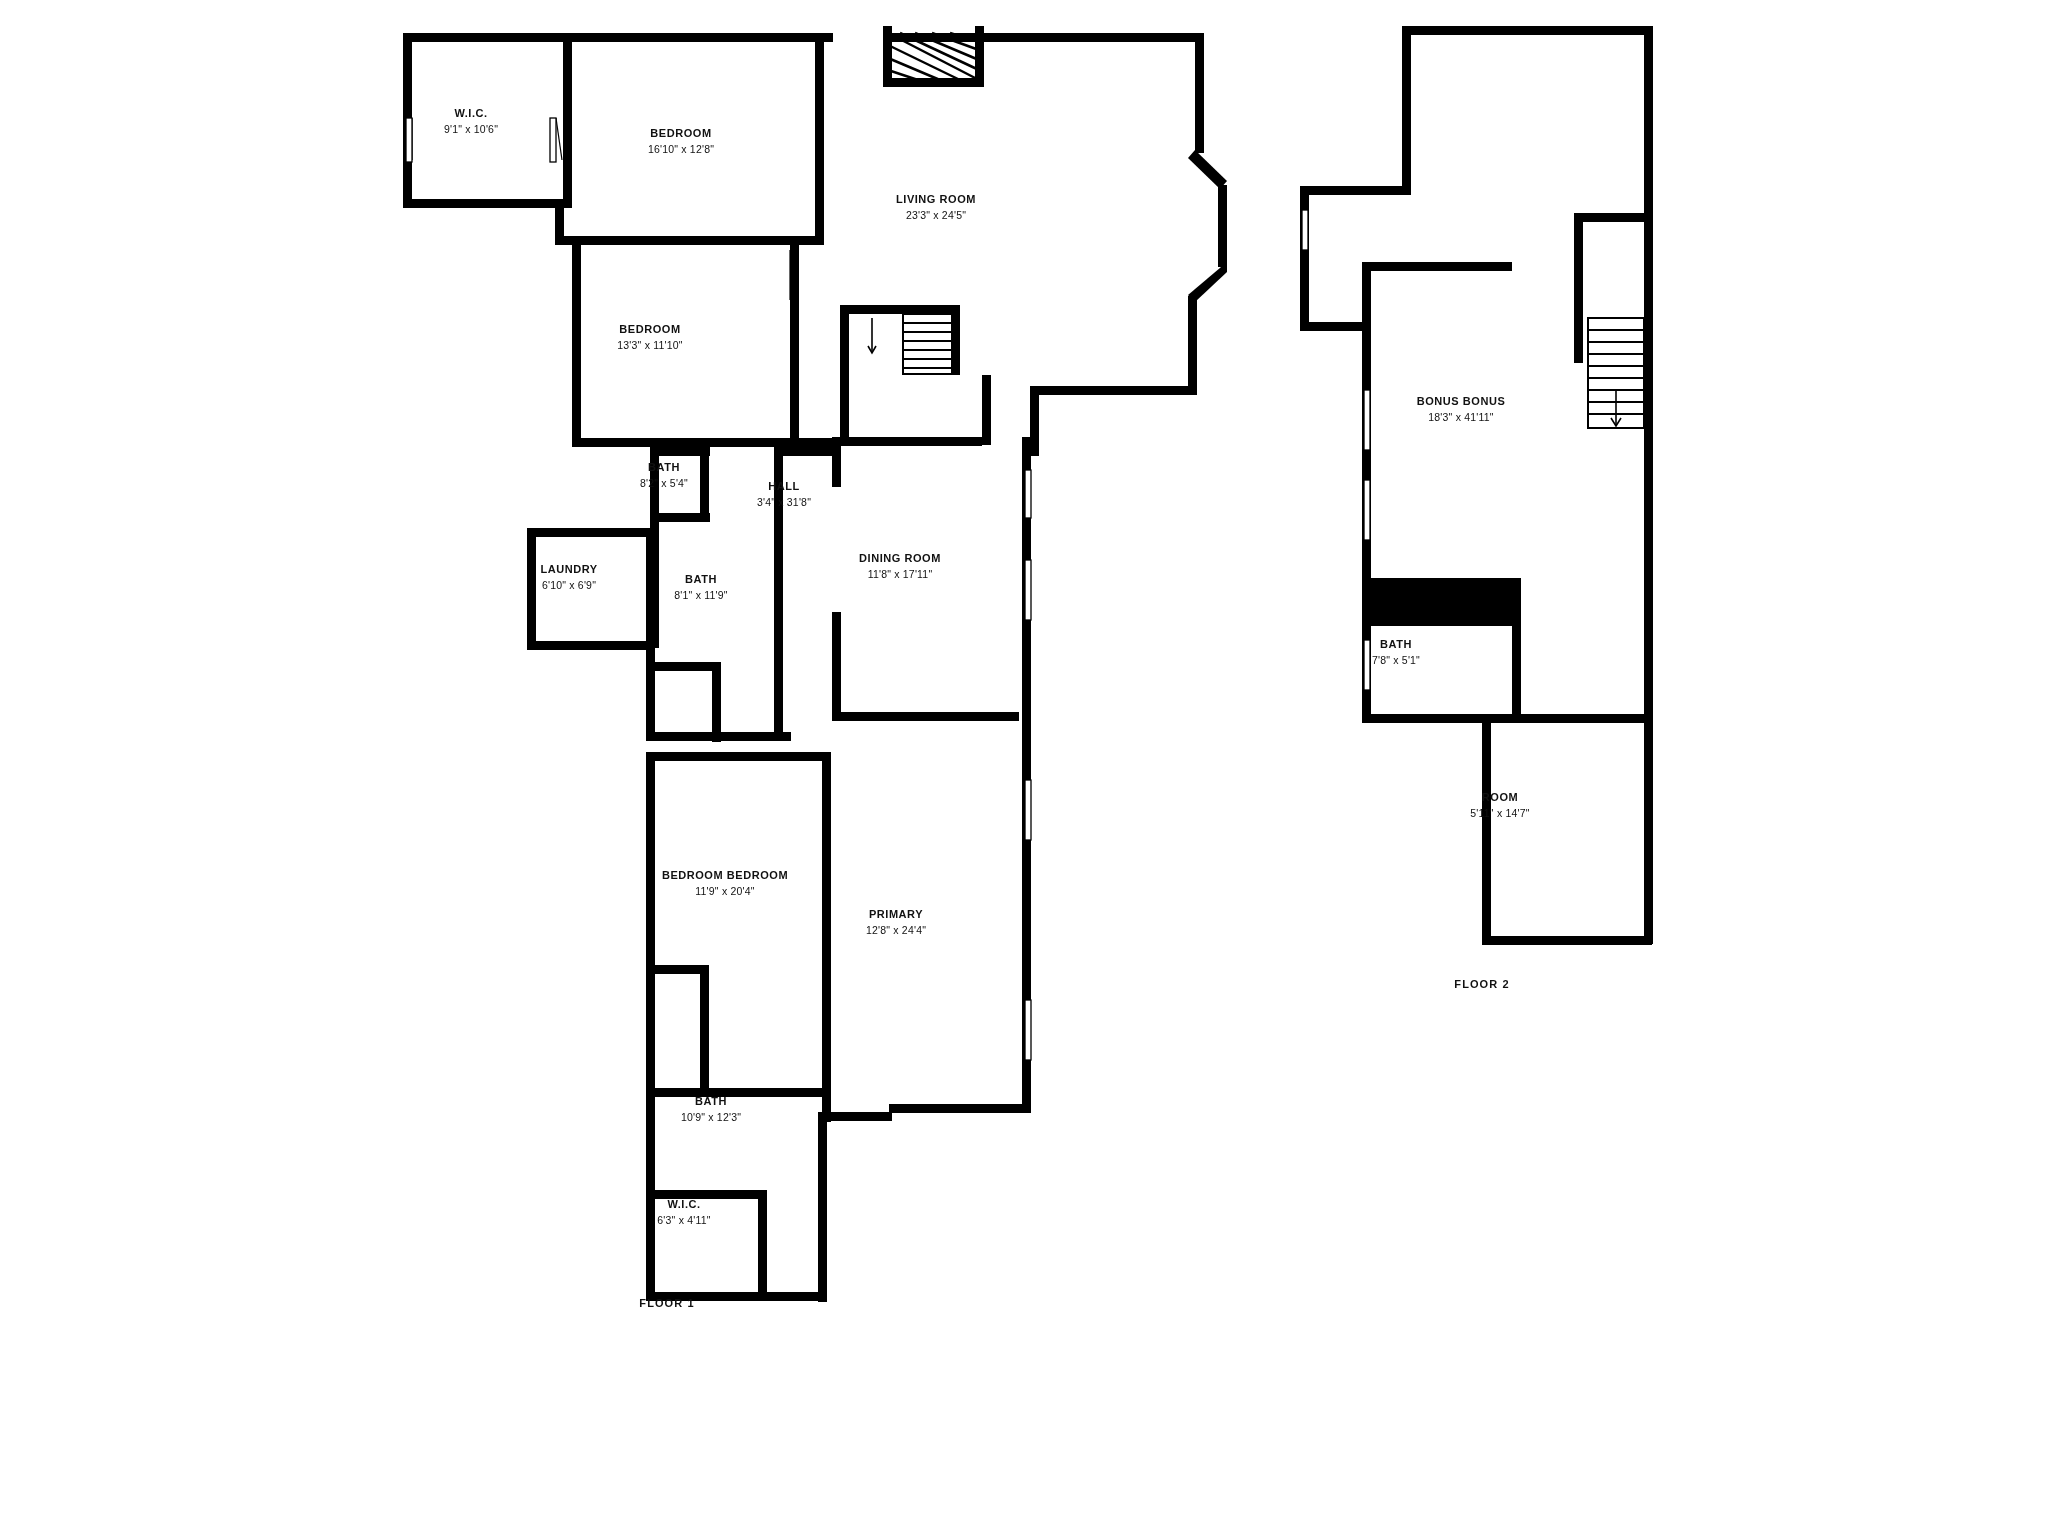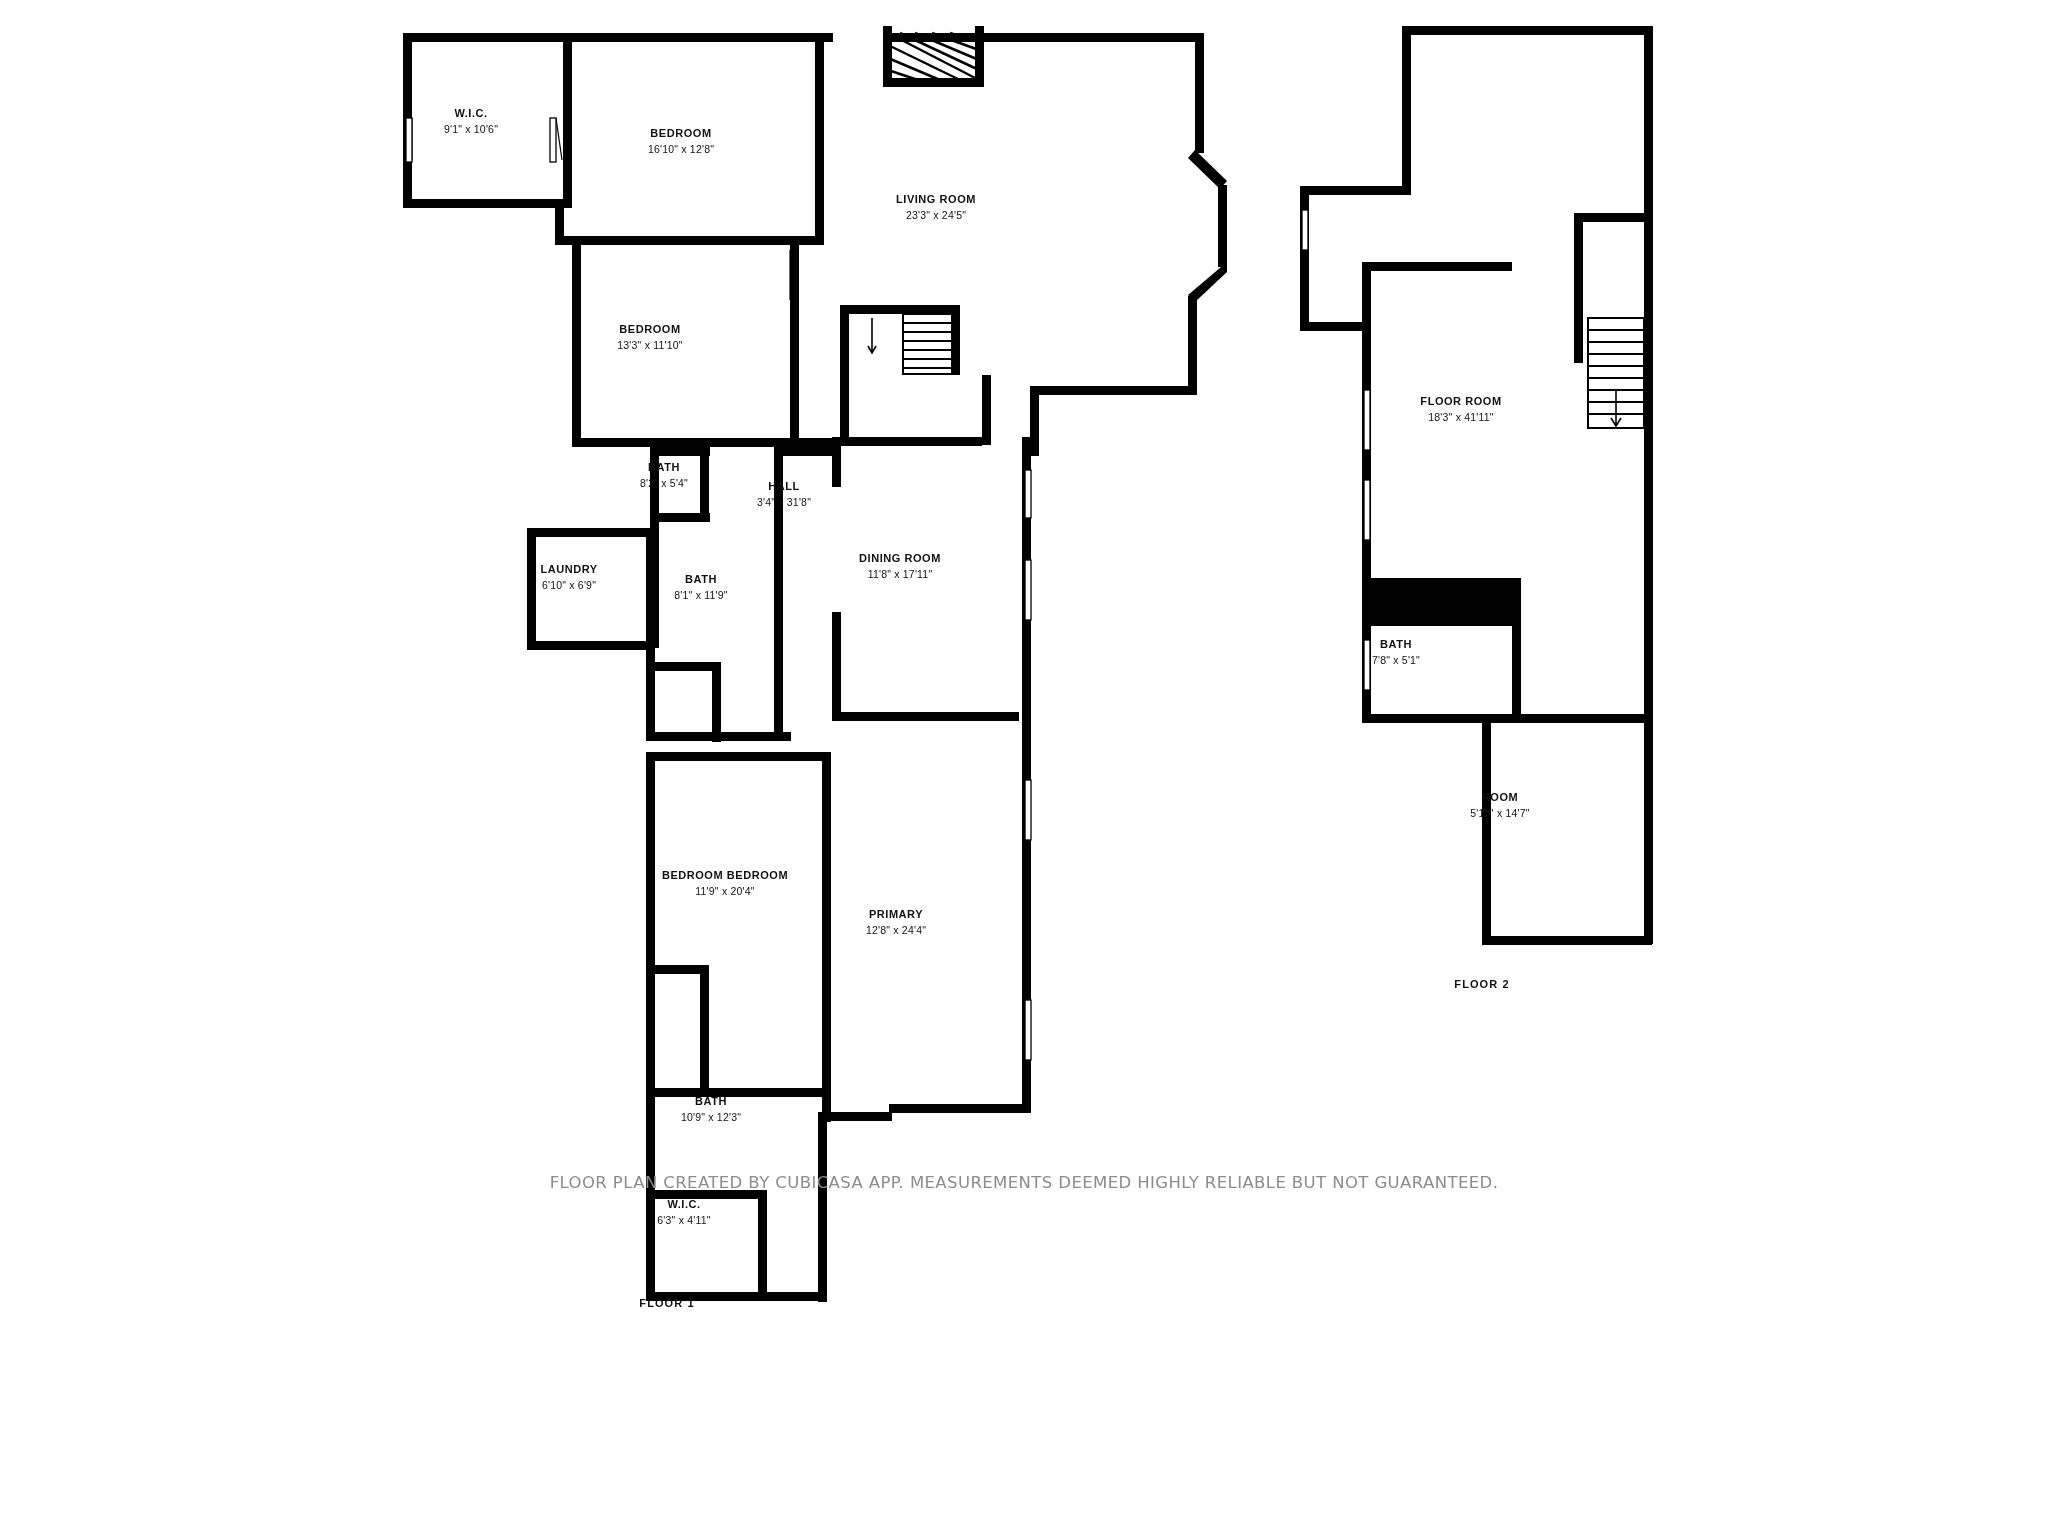--- a/index.html
+++ b/index.html
@@ -300,29 +300,28 @@
     <span class="dim">10'9" x 12'3"</span>
   </div>
   <div class="label" style="left:684px; top:1213px;">
     <span class="name">W.I.C.</span>
     <span class="dim">6'3" x 4'11"</span>
   </div>
 
   <div class="floor-caption" style="left:667px; top:1303px;">FLOOR 1</div>
 
   <div class="label" style="left:1461px; top:410px;">
-    <span class="name">FLOOR ROOM</span>
+    <span class="name">BONUS BONUS</span>
     <span class="dim">18'3" x 41'11"</span>
   </div>
   <div class="label" style="left:1396px; top:653px;">
     <span class="name">BATH</span>
     <span class="dim">7'8" x 5'1"</span>
   </div>
   <div class="label" style="left:1500px; top:806px;">
     <span class="name">ROOM</span>
     <span class="dim">5'11" x 14'7"</span>
   </div>
 
   <div class="floor-caption" style="left:1482px; top:968px;margin-top:16px;">FLOOR 2</div>
 
-  <div class="disclaimer">FLOOR PLAN CREATED BY CUBICASA APP. MEASUREMENTS DEEMED HIGHLY RELIABLE BUT NOT GUARANTEED.</div>
 
 </div>
 
 </body></html>

